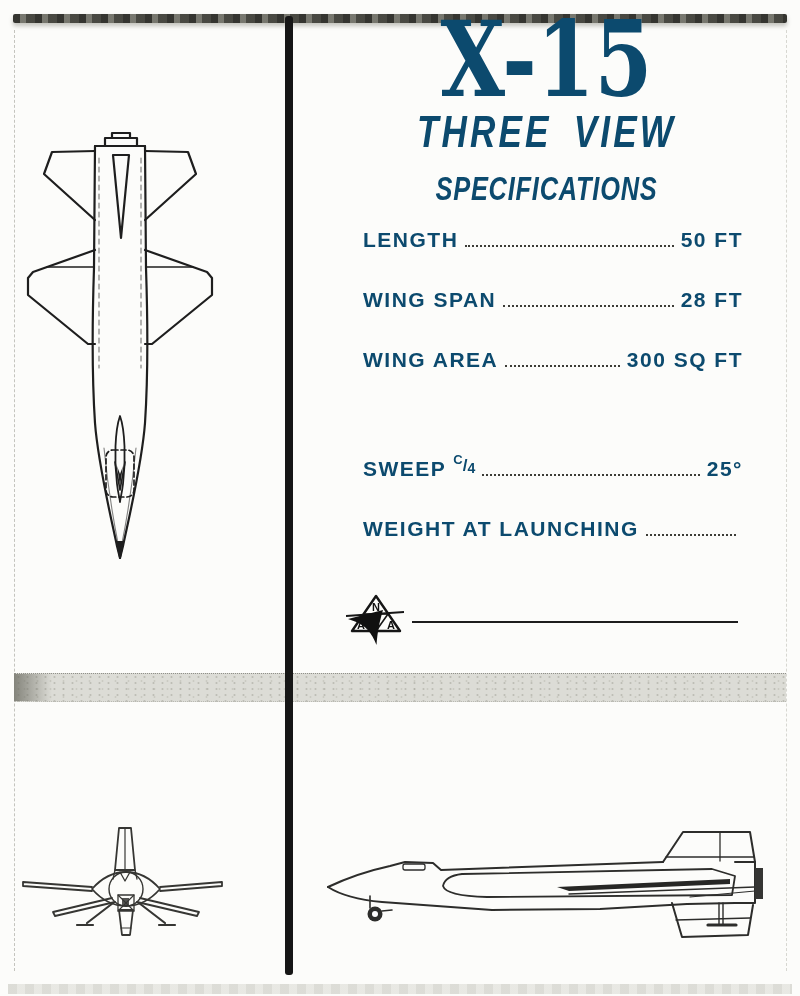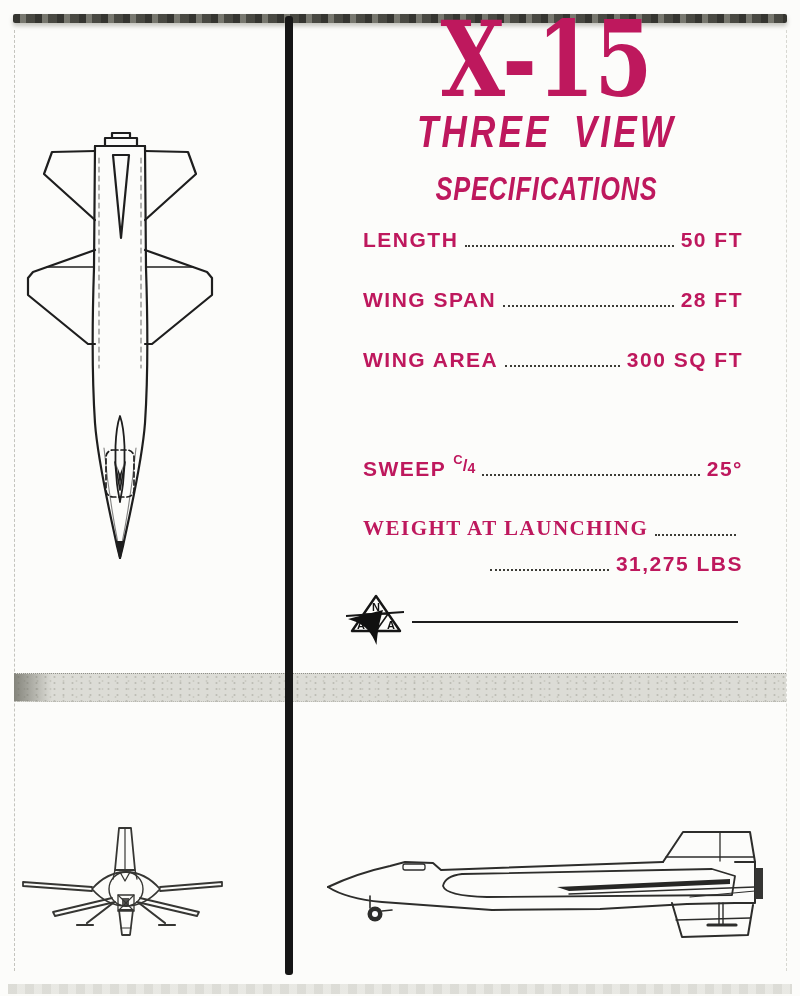--- a/index.html
+++ b/index.html
@@ -1,19 +1,19 @@
 <!DOCTYPE html>
 <html><head>
 <meta charset="utf-8">
 <style>
   html,body{margin:0;padding:0;background:#888;}
   .page{
     position:relative;width:800px;height:996px;margin:0 auto;
     background:#fcfcfa;overflow:hidden;
-    font-family:"Liberation Sans",sans-serif;color:#be185d;
+    font-family:"Liberation Sans",sans-serif;color:#0c4a6e;
   }
   
   .edge-top{
     position:absolute;left:13px;right:13px;top:14px;height:9px;
     background:repeating-linear-gradient(90deg,rgba(42,42,37,.95) 0 7px,rgba(96,96,86,.85) 7px 13px,rgba(63,63,56,.95) 13px 22px);
     box-shadow:0 3px 4px rgba(90,90,78,.35);border-radius:2px;
   }
   .edge-left{position:absolute;left:14px;top:30px;bottom:25px;width:0;
     border-left:1px dashed rgba(150,150,140,.55);}
   .edge-right{position:absolute;right:13px;top:30px;bottom:25px;width:0;
@@ -56,21 +56,21 @@
     transform:scaleX(.77);transform-origin:center top;white-space:nowrap;
   }
 
   
   .specs{position:absolute;left:363px;top:228px;width:380px;}
   .spec-row{
     display:flex;align-items:flex-end;
     font-weight:bold;font-size:21px;line-height:23px;letter-spacing:1.5px;
     margin-bottom:37px;white-space:nowrap;justify-content:flex-end;
   }
-  .spec-row.wrap-first{margin-bottom:0;font-family:Liberation Serif, serif;}
+  .spec-row.wrap-first{margin-bottom:0;}
   .spec-row.wrap-second{margin-top:12px;}
   .leader{flex:1 1 auto;height:0;border-bottom:2.5px dotted #3c3c36;
     margin:0 7px 4px 7px;min-width:14px;}
   .spacer{flex:0 0 120px;}
   .lbl,.val{flex:0 0 auto;}
   .cfrac{margin-left:7px;letter-spacing:0;margin-top:40px;}
   .cfrac .c{font-size:13px;vertical-align:8px;}
   .cfrac .sl{font-size:17px;vertical-align:1px;}
   .cfrac .f{font-size:14px;vertical-align:-1px;}
 
@@ -121,25 +121,20 @@
     </div>
     <div class="spec-row">
       <span class="lbl">SWEEP</span>
       <span class="cfrac"><span class="c">C</span><span class="sl">/</span><span class="f">4</span></span>
       <span class="leader"></span>
       <span class="val">25°</span>
     </div>
     <div class="spec-row wrap-first">
       <span class="lbl">WEIGHT AT LAUNCHING</span>
       <span class="leader"></span>
-    </div>
-    <div class="spec-row wrap-second">
-      <span class="spacer"></span>
-      <span class="leader"></span>
-      <span class="val">31,275 LBS</span>
     </div>
   </div>
 
   <div class="logo-row">
     <svg width="58" height="58" viewBox="0 0 58 58">
       <g fill="none" stroke="#161616" stroke-width="2.4" stroke-linejoin="round">
         <path d="M30,4 L6,39 L54,39 Z"></path>
         <path d="M18,22 L42,22 L30,39 Z" stroke-width="1.6"></path>
       </g>
       <path d="M0,24 L58,20" stroke="#161616" stroke-width="2.2" fill="none"></path>

